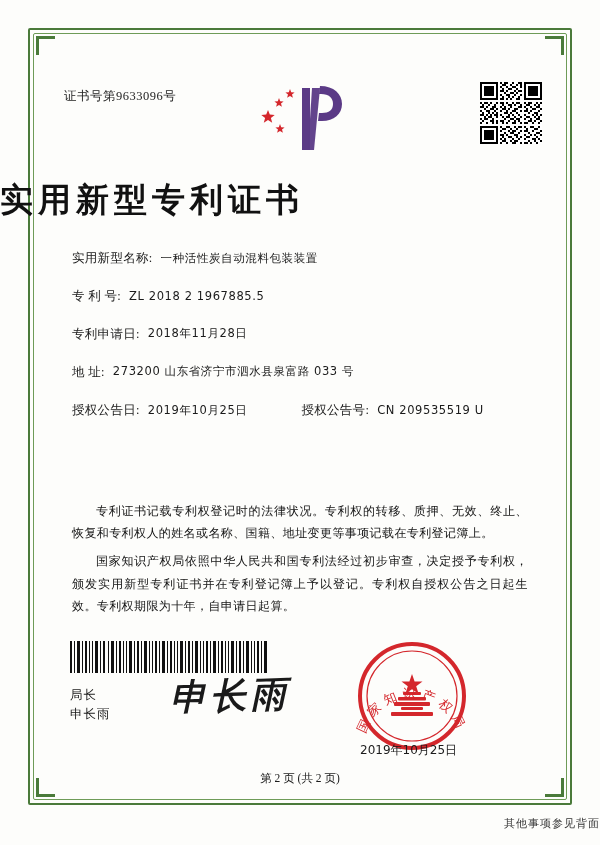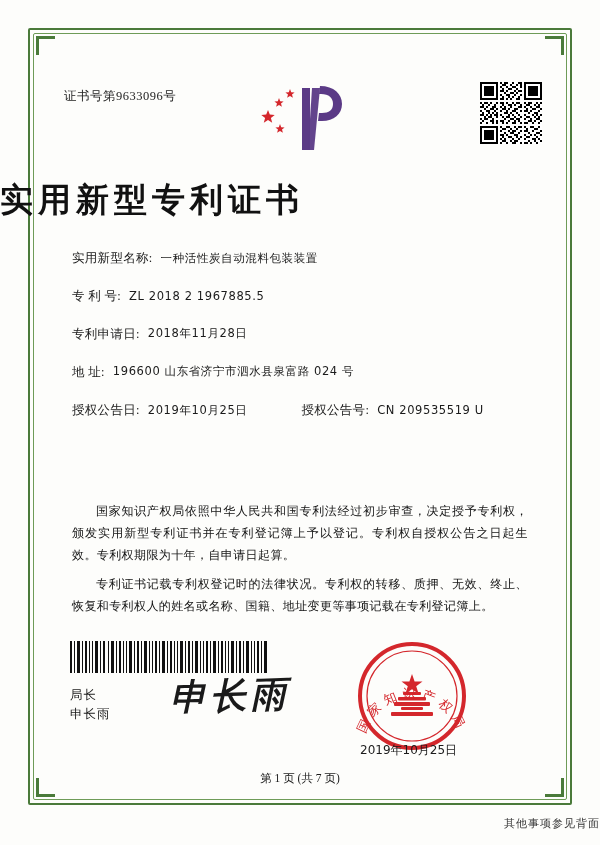--- a/index.html
+++ b/index.html
@@ -476,33 +476,33 @@
     <div class="field-row">
       <span class="field-label">专 利 号:</span>
       <span class="field-value">ZL 2018 2 1967885.5</span>
     </div>
     <div class="field-row">
       <span class="field-label">专利申请日:</span>
       <span class="field-value">2018年11月28日</span>
     </div>
     <div class="field-row">
       <span class="field-label">地 址:</span>
-      <span class="field-value">196600 山东省济宁市泗水县泉富路 024 号</span>
+      <span class="field-value">273200 山东省济宁市泗水县泉富路 033 号</span>
     </div>
     <div class="row-inline">
       <span class="field-label">授权公告日:</span>
       <span class="field-value">2019年10月25日</span>
       <span class="field-label seg2">授权公告号:</span>
       <span class="field-value">CN 209535519 U</span>
     </div>
   </div>
 
   <div class="paragraphs">
+    <p>专利证书记载专利权登记时的法律状况。专利权的转移、质押、无效、终止、恢复和专利权人的姓名或名称、国籍、地址变更等事项记载在专利登记簿上。</p>
     <p>国家知识产权局依照中华人民共和国专利法经过初步审查，决定授予专利权，颁发实用新型专利证书并在专利登记簿上予以登记。专利权自授权公告之日起生效。专利权期限为十年，自申请日起算。</p>
-    <p>专利证书记载专利权登记时的法律状况。专利权的转移、质押、无效、终止、恢复和专利权人的姓名或名称、国籍、地址变更等事项记载在专利登记簿上。</p>
   </div>
 
   <div class="barcode">
     <svg width="200" height="32" shape-rendering="crispEdges">
       <g fill="#111">
         <rect x="0" y="0" width="2" height="32"></rect>
           <rect x="4" y="0" width="1" height="32"></rect>
         <rect x="7" y="0" width="3" height="32"></rect>
           <rect x="12" y="0" width="1" height="32"></rect>
         <rect x="15" y="0" width="2" height="32"></rect>
@@ -584,16 +584,16 @@
         <path id="sealArc" d="M 56,106 m -48,0 a 48,48 0 1,1 96,0"></path>
       </defs>
       <text font-size="13" fill="#d4272c" font-family="'DejaVu Serif', serif" letter-spacing="5">
         <textPath href="#sealArc" startOffset="8%">国家知识产权局</textPath>
       </text>
     </svg>
   </div>
 
   <div class="seal-date">2019年10月25日</div>
 
-  <div class="page-num">第 1 页 (共 7 页)</div>
+  <div class="page-num">第 2 页 (共 2 页)</div>
   <div class="footnote">其他事项参见背面</div>
 
 </div>
 
 </body></html>

